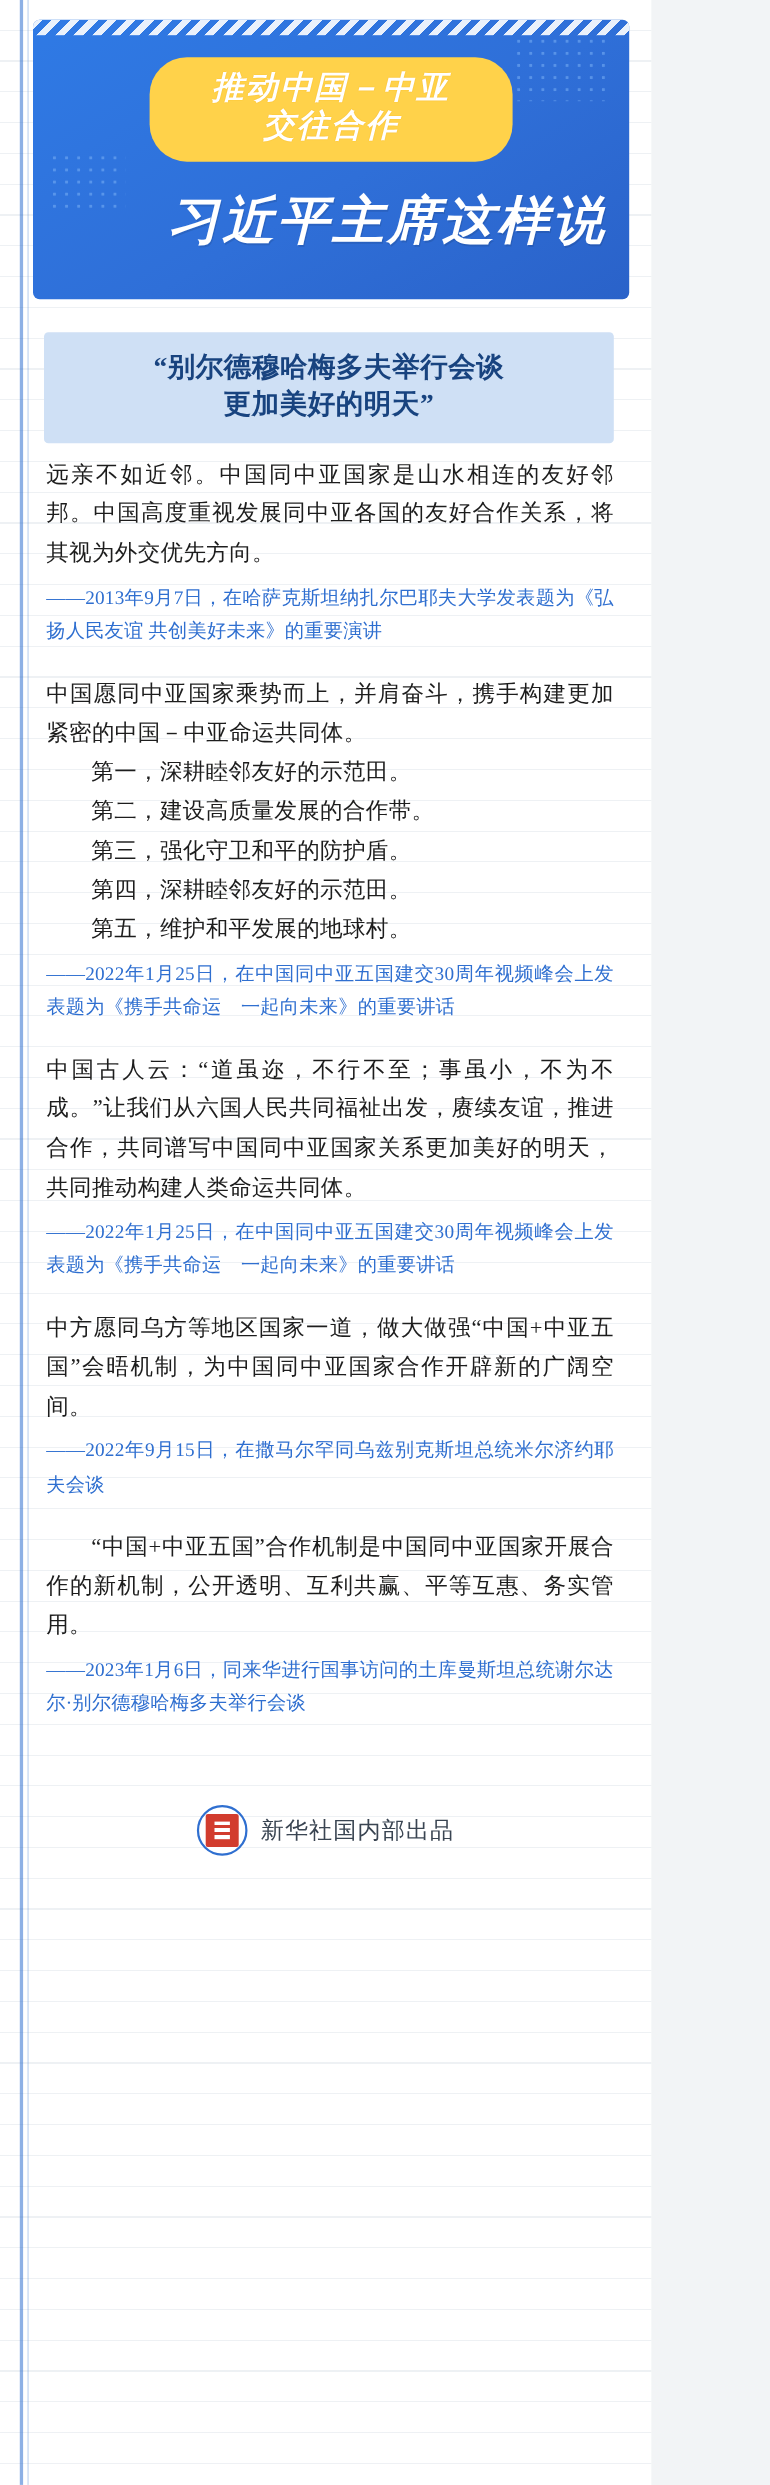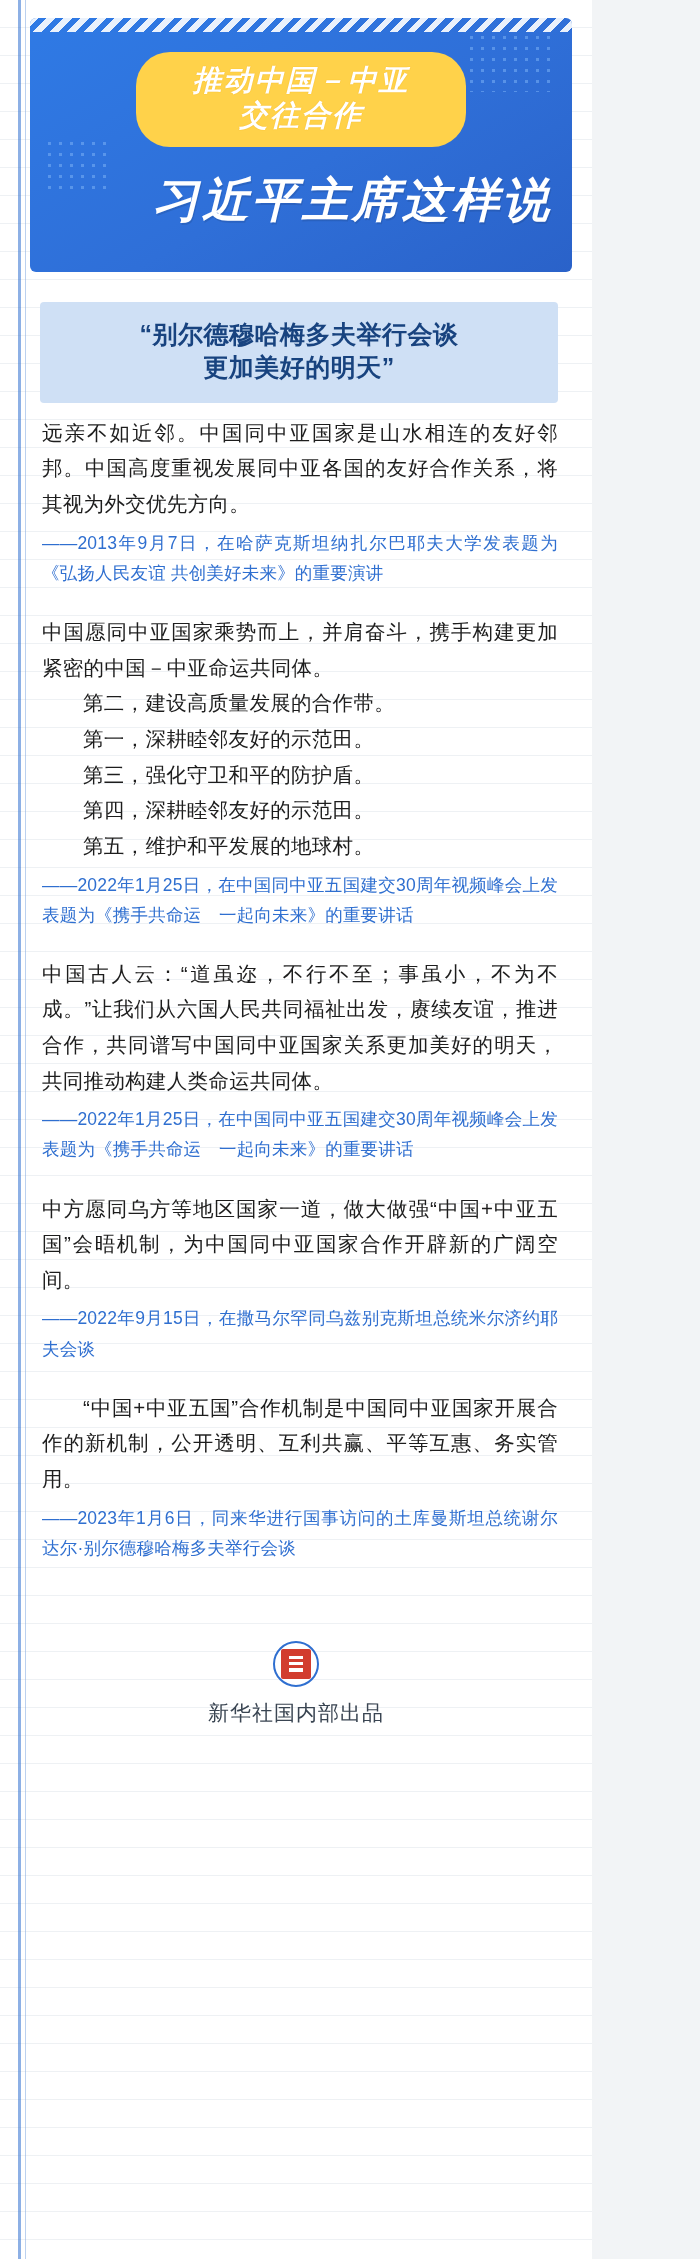--- a/index.html
+++ b/index.html
@@ -10,20 +10,21 @@
     font-family: "Liberation Sans", sans-serif;
   }
   .page {
     position: relative;
     width: 592px;
     min-height: 2259px;
     background:
       repeating-linear-gradient(to bottom, #ffffff 0px, #ffffff 27px, #eef1f4 27px, #eef1f4 28px),
       #ffffff;
     overflow: hidden;
+    font-family: Liberation Serif, serif;
   }
   
   .left-rule {
     position: absolute;
     left: 18px; top: 0; bottom: 0;
     width: 3px;
     background: #2f6fd0;
     opacity: 0.55;
   }
   .left-rule2 {
@@ -145,21 +146,20 @@
   }
 
   
   .footer {
     margin-top: 52px;
     padding: 26px 0 34px 0;
     display: flex;
     align-items: center;
     justify-content: center;
     gap: 12px;
-    flex-direction: column;
   }
   .logo {
     width: 46px; height: 46px;
     border-radius: 50%;
     border: 2px solid #2f6fd0;
     position: relative;
     display: flex; align-items: center; justify-content: center;
     background: #fff;
   }
   .logo .inner {
@@ -211,22 +211,22 @@
 
   <div class="content">
 
     <div class="para">
       <p class="body">远亲不如近邻。中国同中亚国家是山水相连的友好邻邦。中国高度重视发展同中亚各国的友好合作关系，将其视为外交优先方向。</p>
       <div class="source">——2013年9月7日，在哈萨克斯坦纳扎尔巴耶夫大学发表题为《弘扬人民友谊 共创美好未来》的重要演讲</div>
     </div>
 
     <div class="para">
       <p class="body">中国愿同中亚国家乘势而上，并肩奋斗，携手构建更加紧密的中国－中亚命运共同体。</p>
+      <div class="list-line">第一，深耕睦邻友好的示范田。</div>
       <div class="list-line">第二，建设高质量发展的合作带。</div>
-      <div class="list-line">第一，深耕睦邻友好的示范田。</div>
       <div class="list-line">第三，强化守卫和平的防护盾。</div>
       <div class="list-line">第四，深耕睦邻友好的示范田。</div>
       <div class="list-line">第五，维护和平发展的地球村。</div>
       <div class="source">——2022年1月25日，在中国同中亚五国建交30周年视频峰会上发表题为《携手共命运　一起向未来》的重要讲话</div>
     </div>
 
     <div class="para">
       <p class="body">中国古人云：“道虽迩，不行不至；事虽小，不为不成。”让我们从六国人民共同福祉出发，赓续友谊，推进合作，共同谱写中国同中亚国家关系更加美好的明天，共同推动构建人类命运共同体。</p>
       <div class="source">——2022年1月25日，在中国同中亚五国建交30周年视频峰会上发表题为《携手共命运　一起向未来》的重要讲话</div>
     </div>

